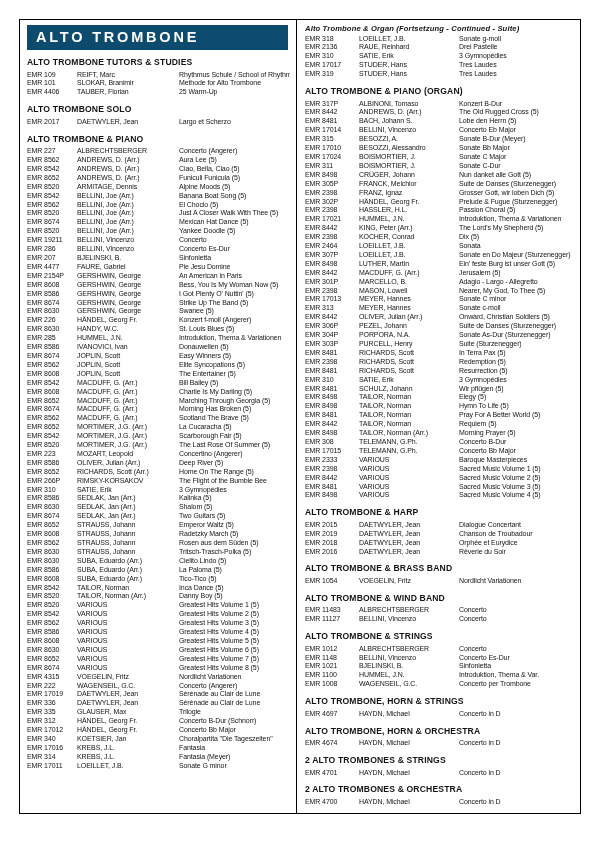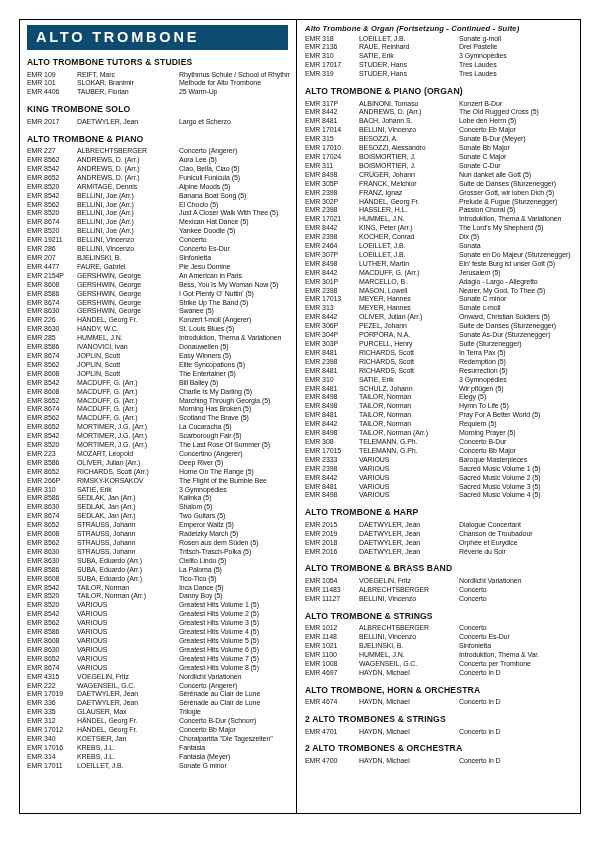--- a/index.html
+++ b/index.html
@@ -53,21 +53,21 @@
             <span class="c-comp">SLOKAR, Branimir</span>
             <span class="c-title">Methode for Alto Trombone</span>
           </div>
           <div class="row">
             <span class="c-emr">EMR 4406</span>
             <span class="c-comp">TAUBER, Florian</span>
             <span class="c-title">25 Warm-Up</span>
           </div>
         </div>
         <div>
-          <div class="sec-heading">KING TROMBONE SOLO</div>
+          <div class="sec-heading">ALTO TROMBONE SOLO</div>
           <div class="row">
             <span class="c-emr">EMR 2017</span>
             <span class="c-comp">DAETWYLER, Jean</span>
             <span class="c-title">Largo et Scherzo</span>
           </div>
         </div>
         <div>
           <div class="sec-heading">ALTO TROMBONE &amp; PIANO</div>
           <div class="row">
             <span class="c-emr">EMR 227</span>
@@ -707,20 +707,21 @@
         </div>
         <div>
           <div class="sec-heading">ALTO TROMBONE &amp; BRASS BAND</div>
           <div class="row">
             <span class="c-emr">EMR 1054</span>
             <span class="c-comp">VOEGELIN, Fritz</span>
             <span class="c-title">Nordlicht Variationen</span>
           </div>
         </div>
         <div>
+          <div class="sec-heading">ALTO TROMBONE &amp; WIND BAND</div>
           <div class="row">
             <span class="c-emr">EMR 11483</span>
             <span class="c-comp">ALBRECHTSBERGER</span>
             <span class="c-title">Concerto</span>
           </div>
           <div class="row">
             <span class="c-emr">EMR 11127</span>
             <span class="c-comp">BELLINI, Vincenzo</span>
             <span class="c-title">Concerto</span>
           </div>
@@ -747,20 +748,21 @@
             <span class="c-comp">HUMMEL, J.N.</span>
             <span class="c-title">Introduktion, Thema &amp; Var.</span>
           </div>
           <div class="row">
             <span class="c-emr">EMR 1008</span>
             <span class="c-comp">WAGENSEIL, G.C.</span>
             <span class="c-title">Concerto per Trombone</span>
           </div>
         </div>
         <div>
+          <div class="sec-heading">ALTO TROMBONE, HORN &amp; STRINGS</div>
           <div class="row">
             <span class="c-emr">EMR 4697</span>
             <span class="c-comp">HAYDN, Michael</span>
             <span class="c-title">Concerto in D</span>
           </div>
         </div>
         <div>
           <div class="sec-heading">ALTO TROMBONE, HORN &amp; ORCHESTRA</div>
           <div class="row">
             <span class="c-emr">EMR 4674</span>

